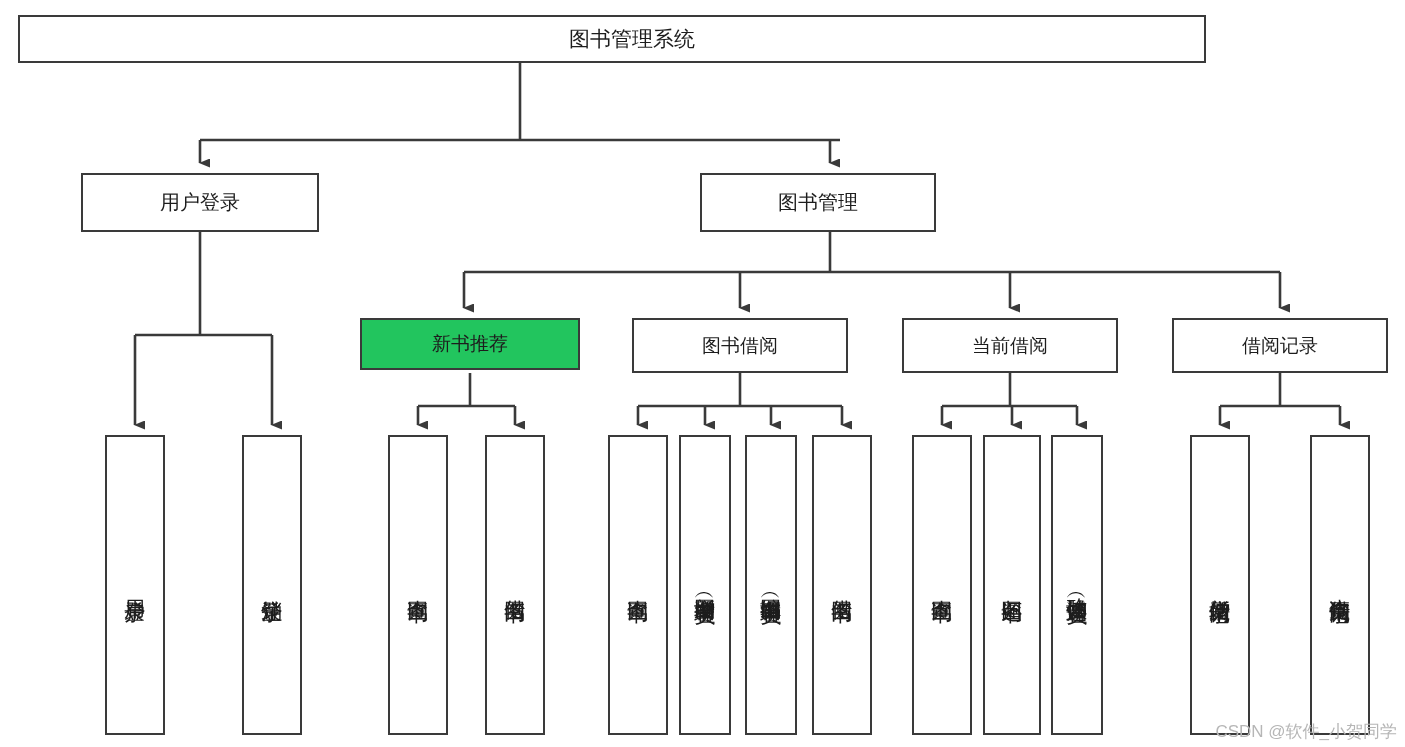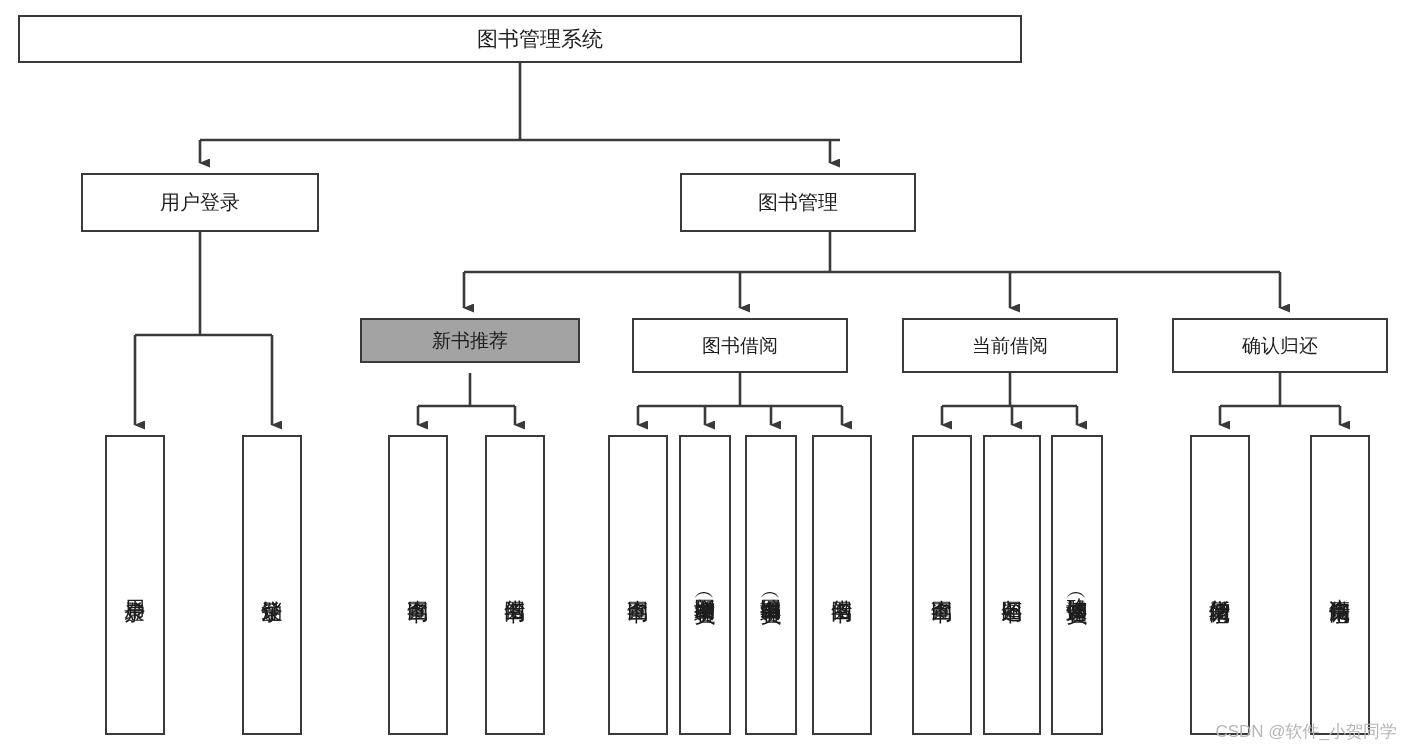--- a/index.html
+++ b/index.html
@@ -119,42 +119,42 @@
       <path d="M 1012,406 L 1012,425" marker-end="url(#arrowhead)"></path>
       <path d="M 1077,406 L 1077,425" marker-end="url(#arrowhead)"></path>
 
       <path d="M 1280,373 L 1280,406"></path>
       <path d="M 1220,406 L 1340,406"></path>
       <path d="M 1220,406 L 1220,425" marker-end="url(#arrowhead)"></path>
       <path d="M 1340,406 L 1340,425" marker-end="url(#arrowhead)"></path>
     </g>
   </svg>
 
-  <div class="node node-root" id="n-root" style="left: 18px; top: 15px; width: 1004px; height: 48px; border-color: rgb(58, 58, 58); background: rgb(255, 255, 255); color: rgb(29, 29, 29); padding-left: 40px;">
+  <div class="node node-root" id="n-root" style="left: 18px; top: 15px; width: 1188px; height: 48px; border-color: rgb(58, 58, 58); background: rgb(255, 255, 255); color: rgb(29, 29, 29); padding-left: 40px;">
     <span>图书管理系统</span>
   </div>
 
   <div class="node node-l1" id="n-l1-0" style="left: 81px; top: 173px; width: 238px; height: 59px; border-color: rgb(58, 58, 58); background: rgb(255, 255, 255); color: rgb(29, 29, 29);">
     <span>用户登录</span>
   </div>
-  <div class="node node-l1" id="n-l1-1" style="left: 680px; top: 173px; width: 236px; height: 59px; border-color: rgb(58, 58, 58); background: rgb(255, 255, 255); color: rgb(29, 29, 29);">
+  <div class="node node-l1" id="n-l1-1" style="left: 700px; top: 173px; width: 236px; height: 59px; border-color: rgb(58, 58, 58); background: rgb(255, 255, 255); color: rgb(29, 29, 29);">
     <span>图书管理</span>
   </div>
 
-  <div class="node node-l2" id="n-l2-0" style="left: 360px; top: 318px; width: 220px; height: 45px; border-color: rgb(58, 58, 58); background: #a3a3a3; color: rgb(29, 29, 29);">
+  <div class="node node-l2" id="n-l2-0" style="left: 360px; top: 318px; width: 220px; height: 52px; border-color: rgb(58, 58, 58); background: #22c55e; color: rgb(29, 29, 29);">
     <span>新书推荐</span>
   </div>
   <div class="node node-l2" id="n-l2-2" style="left: 902px; top: 318px; width: 216px; height: 55px; border-color: rgb(58, 58, 58); background: rgb(255, 255, 255); color: rgb(29, 29, 29);">
     <span>当前借阅</span>
   </div>
   <div class="node node-l2" id="n-l2-1" style="left: 632px; top: 318px; width: 216px; height: 55px; border-color: rgb(58, 58, 58); background: rgb(255, 255, 255); color: rgb(29, 29, 29);">
     <span>图书借阅</span>
   </div>
   <div class="node node-l2" id="n-l2-3" style="left: 1172px; top: 318px; width: 216px; height: 55px; border-color: rgb(58, 58, 58); background: rgb(255, 255, 255); color: rgb(29, 29, 29);">
-    <span>确认归还</span>
+    <span>借阅记录</span>
   </div>
 
   <div class="node node-leaf" id="n-leaf-0" style="left: 105px; top: 435px; width: 60px; height: 300px; border-color: rgb(58, 58, 58); background: rgb(255, 255, 255); color: rgb(29, 29, 29);">
     <span class="vlabel">用户登录</span>
   </div>
   <div class="node node-leaf" id="n-leaf-1" style="left: 242px; top: 435px; width: 60px; height: 300px; border-color: rgb(58, 58, 58); background: rgb(255, 255, 255); color: rgb(29, 29, 29);">
     <span class="vlabel">注销登录</span>
   </div>
   <div class="node node-leaf" id="n-leaf-2" style="left: 388px; top: 435px; width: 60px; height: 300px; border-color: rgb(58, 58, 58); background: rgb(255, 255, 255); color: rgb(29, 29, 29);">
     <span class="vlabel">查询图书</span>

